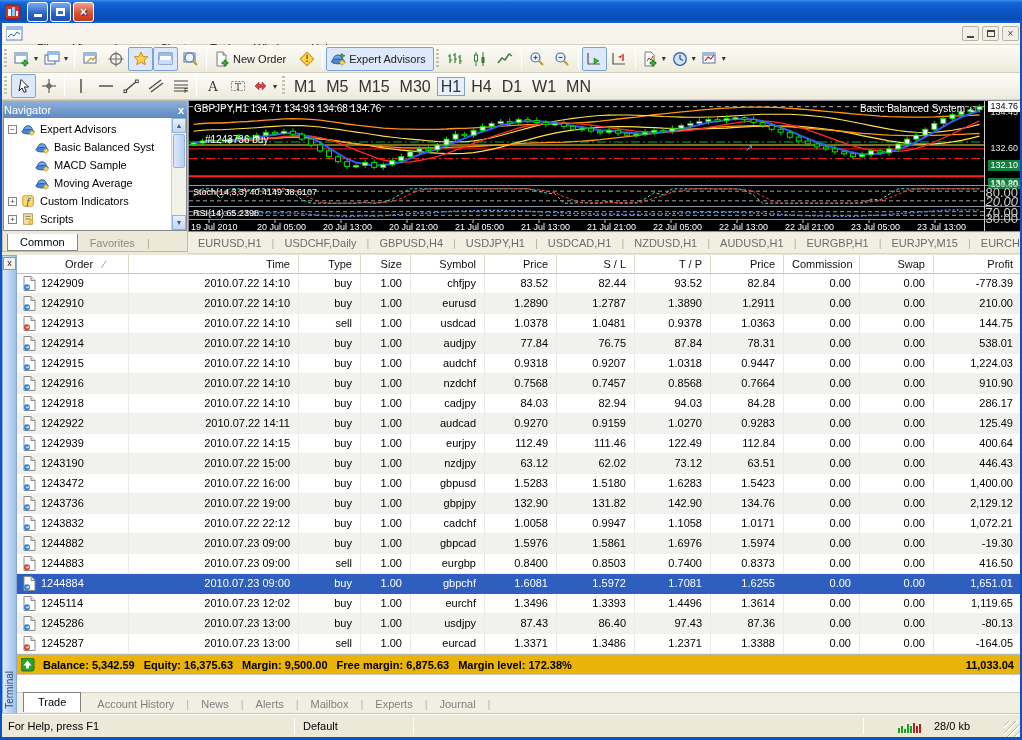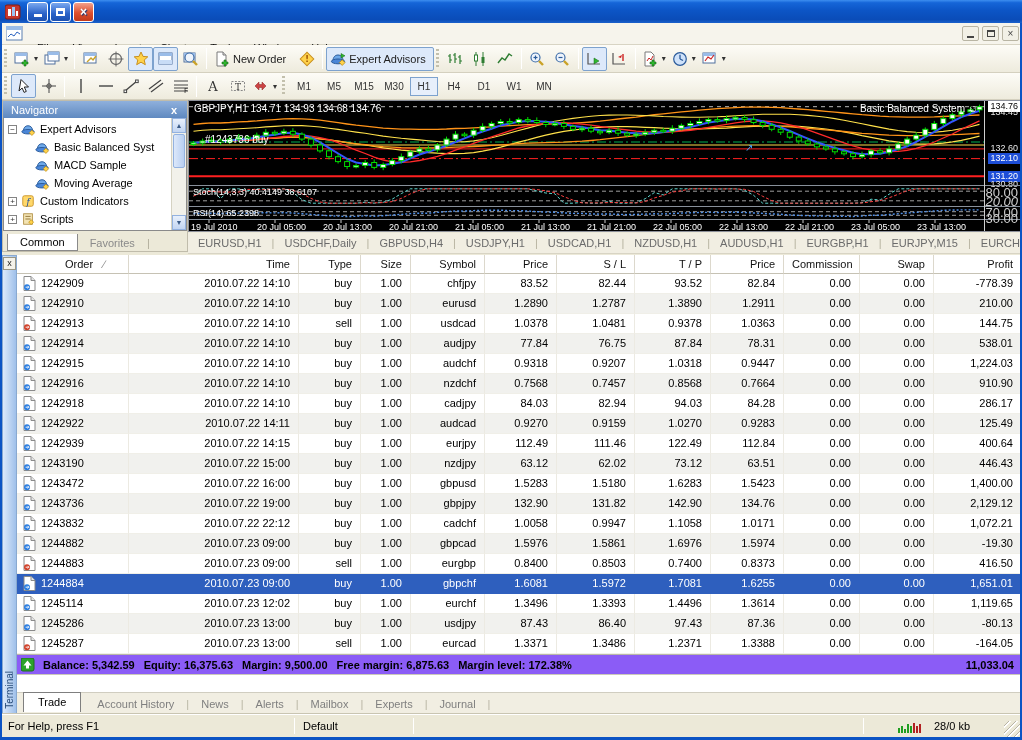--- a/index.html
+++ b/index.html
@@ -44,29 +44,29 @@
   #toolbar1 { top:45px; height:28px; }
   #toolbar2 { top:73px; height:27px; }
   .tgrip { width:3px; height:20px; margin:0 4px 0 2px;
     background:repeating-linear-gradient(180deg,#c3c0ad 0 2px,rgba(0,0,0,0) 2px 4px); }
   .tsep { width:1px; height:21px; background:#c9c5b2; border-right:1px solid #fff; margin:0 3px; }
   .tbbtn { height:24px; min-width:25px; display:flex; align-items:center; justify-content:center; gap:3px;
     border:1px solid rgba(0,0,0,0); border-radius:2px; padding:0 2px; color:#222; }
   .tbbtn.labeled { padding:0 7px 0 3px; }
   .tbbtn.pressed { background:#dde9fa; border-color:#7da2ce; }
   .caret { font-size:8px; color:#333; margin-left:1px; }
-  .tfbtn { height:19px; min-width:28px; padding:0 3px; text-align:center; line-height:18px; font-size:10px;
+  .tfbtn { height:19px; min-width:28px; padding:0 3px; text-align:center; line-height:18px; font-size:16px;
     color:#333; border:1px solid rgba(0,0,0,0); margin:0 1px; }
   .tfbtn.pressed { background:#e7effb; border:1px solid #7da2ce; }
 
   
   #navigator { position:absolute; left:2px; top:100px; width:186px; height:152px; background:#ece9d8;
     border:1px solid #c0bcab; display:flex; flex-direction:column; }
   #nav-title { height:17px; background:linear-gradient(180deg,#8fb0dc,#5f89c0); color:#fff;
-    display:flex; align-items:center; padding:0 8px; }
+    display:flex; align-items:center; padding:0 1px; }
   #nav-title .t { flex:1; }
   #nav-close { color:#fff; font-weight:bold; font-size:11px; padding:0 2px; }
   #nav-body { flex:1; display:flex; background:#fff; border:1px solid #8a8a8a; border-top:none; overflow:hidden; }
   #nav-tree { flex:1; padding:2px 0 0 4px; }
   .tree-row { height:18px; display:flex; align-items:center; white-space:nowrap; overflow:hidden; }
   .tree-row .indent { width:14px; flex:0 0 auto; }
   .expbox { width:9px; height:9px; border:1px solid #848484; background:#fff; font-size:8px; line-height:7px;
     text-align:center; color:#333; margin-right:3px; flex:0 0 auto; }
   .expspace { width:12px; flex:0 0 auto; }
   .tree-ico { width:16px; height:14px; margin-right:4px; flex:0 0 auto; }
@@ -82,21 +82,21 @@
   .nav-tab-sep { color:#b0ac9a; padding:2px 0; }
 
   
   #chart { position:absolute; left:188px; top:100px; width:834px; height:132px; background:#000;
     border:1px solid #8d909a; }
   #chart-plot { position:absolute; left:0; top:0; width:795px; height:130px; }
   #price-scale { position:absolute; left:795px; top:0; width:37px; height:130px; background:#000;
     border-left:1px solid #cfcfcf; }
   .ps { position:absolute; right:1px; font-size:9px; color:#e8e8e8; line-height:11px; padding:0 2px; white-space:nowrap; }
   .ps.current { background:#fff; color:#000; }
-  .ps.alert { background:#1d4ed8; color:#fff; }
+  .ps.alert { background:#15803d; color:#fff;margin-top:7px; }
   .ps.sub { font-size:13px; color:#cfcfcf; }
   .ps-sep { position:absolute; left:0; right:0; height:1px; background:#88909a; }
 
   
   #chart-tabs { position:absolute; left:188px; top:233px; width:834px; height:21px; background:#f1eee2;
     border-bottom:1px solid #d8d4c4; display:flex; align-items:center; color:#6b6b6b; }
   .ctab { padding:0 10px; white-space:nowrap; }
   .ctab-sep { color:#b5b29f; }
   #chart-tabs .spacer { flex:1; }
 
@@ -117,21 +117,21 @@
   #tbl-head .cell.first { text-align:left;padding-left:48px; }
   .sortg { color:#8a8a8a; margin-left:10px; }
   .row { height:20px; }
   .row .cell { border-right:1px solid #eceae2; border-bottom:1px solid #f0efe8; line-height:19px;
     padding:0 8px; text-align:right; white-space:nowrap; overflow:hidden; color:#000; }
   .row.alt .cell { background:#f1f1ee; }
   .row .cell.first { text-align:left; display:flex; align-items:center; gap:5px; padding-left:6px; }
   .row.selected .cell { background:#2e5fbe; color:#fff; border-color:#2e5fbe; }
   .ordico { width:13px; height:15px; flex:0 0 auto; }
 
-  #summary-row { position:absolute; left:0; top:399px; right:0; height:21px; background:#8b5cf6;
+  #summary-row { position:absolute; left:0; top:399px; right:0; height:21px; background:#eab308;
     border-top:1px solid #b9b6a8; border-bottom:1px solid #cbc8ba; display:flex; align-items:center;
     font-weight:bold; padding:0 8px 0 4px; }
   #summary-row .pair { margin-right:9px; white-space:nowrap; }
   #summary-row .spacer { flex:1; }
   #summary-icon { width:14px; height:14px; margin-right:8px; }
 
   #term-tabs { position:absolute; left:0; right:0; bottom:0; height:22px; background:#f1eee2;
     border-top:1px solid #d0cdc0; display:flex; align-items:center; color:#7f7f7f; }
   .ttab { padding:2px 12px; white-space:nowrap; }
   .ttab.active { background:#fff; border:1px solid #7f7f7f; border-bottom:none; color:#000; margin:0 4px 0 6px;

